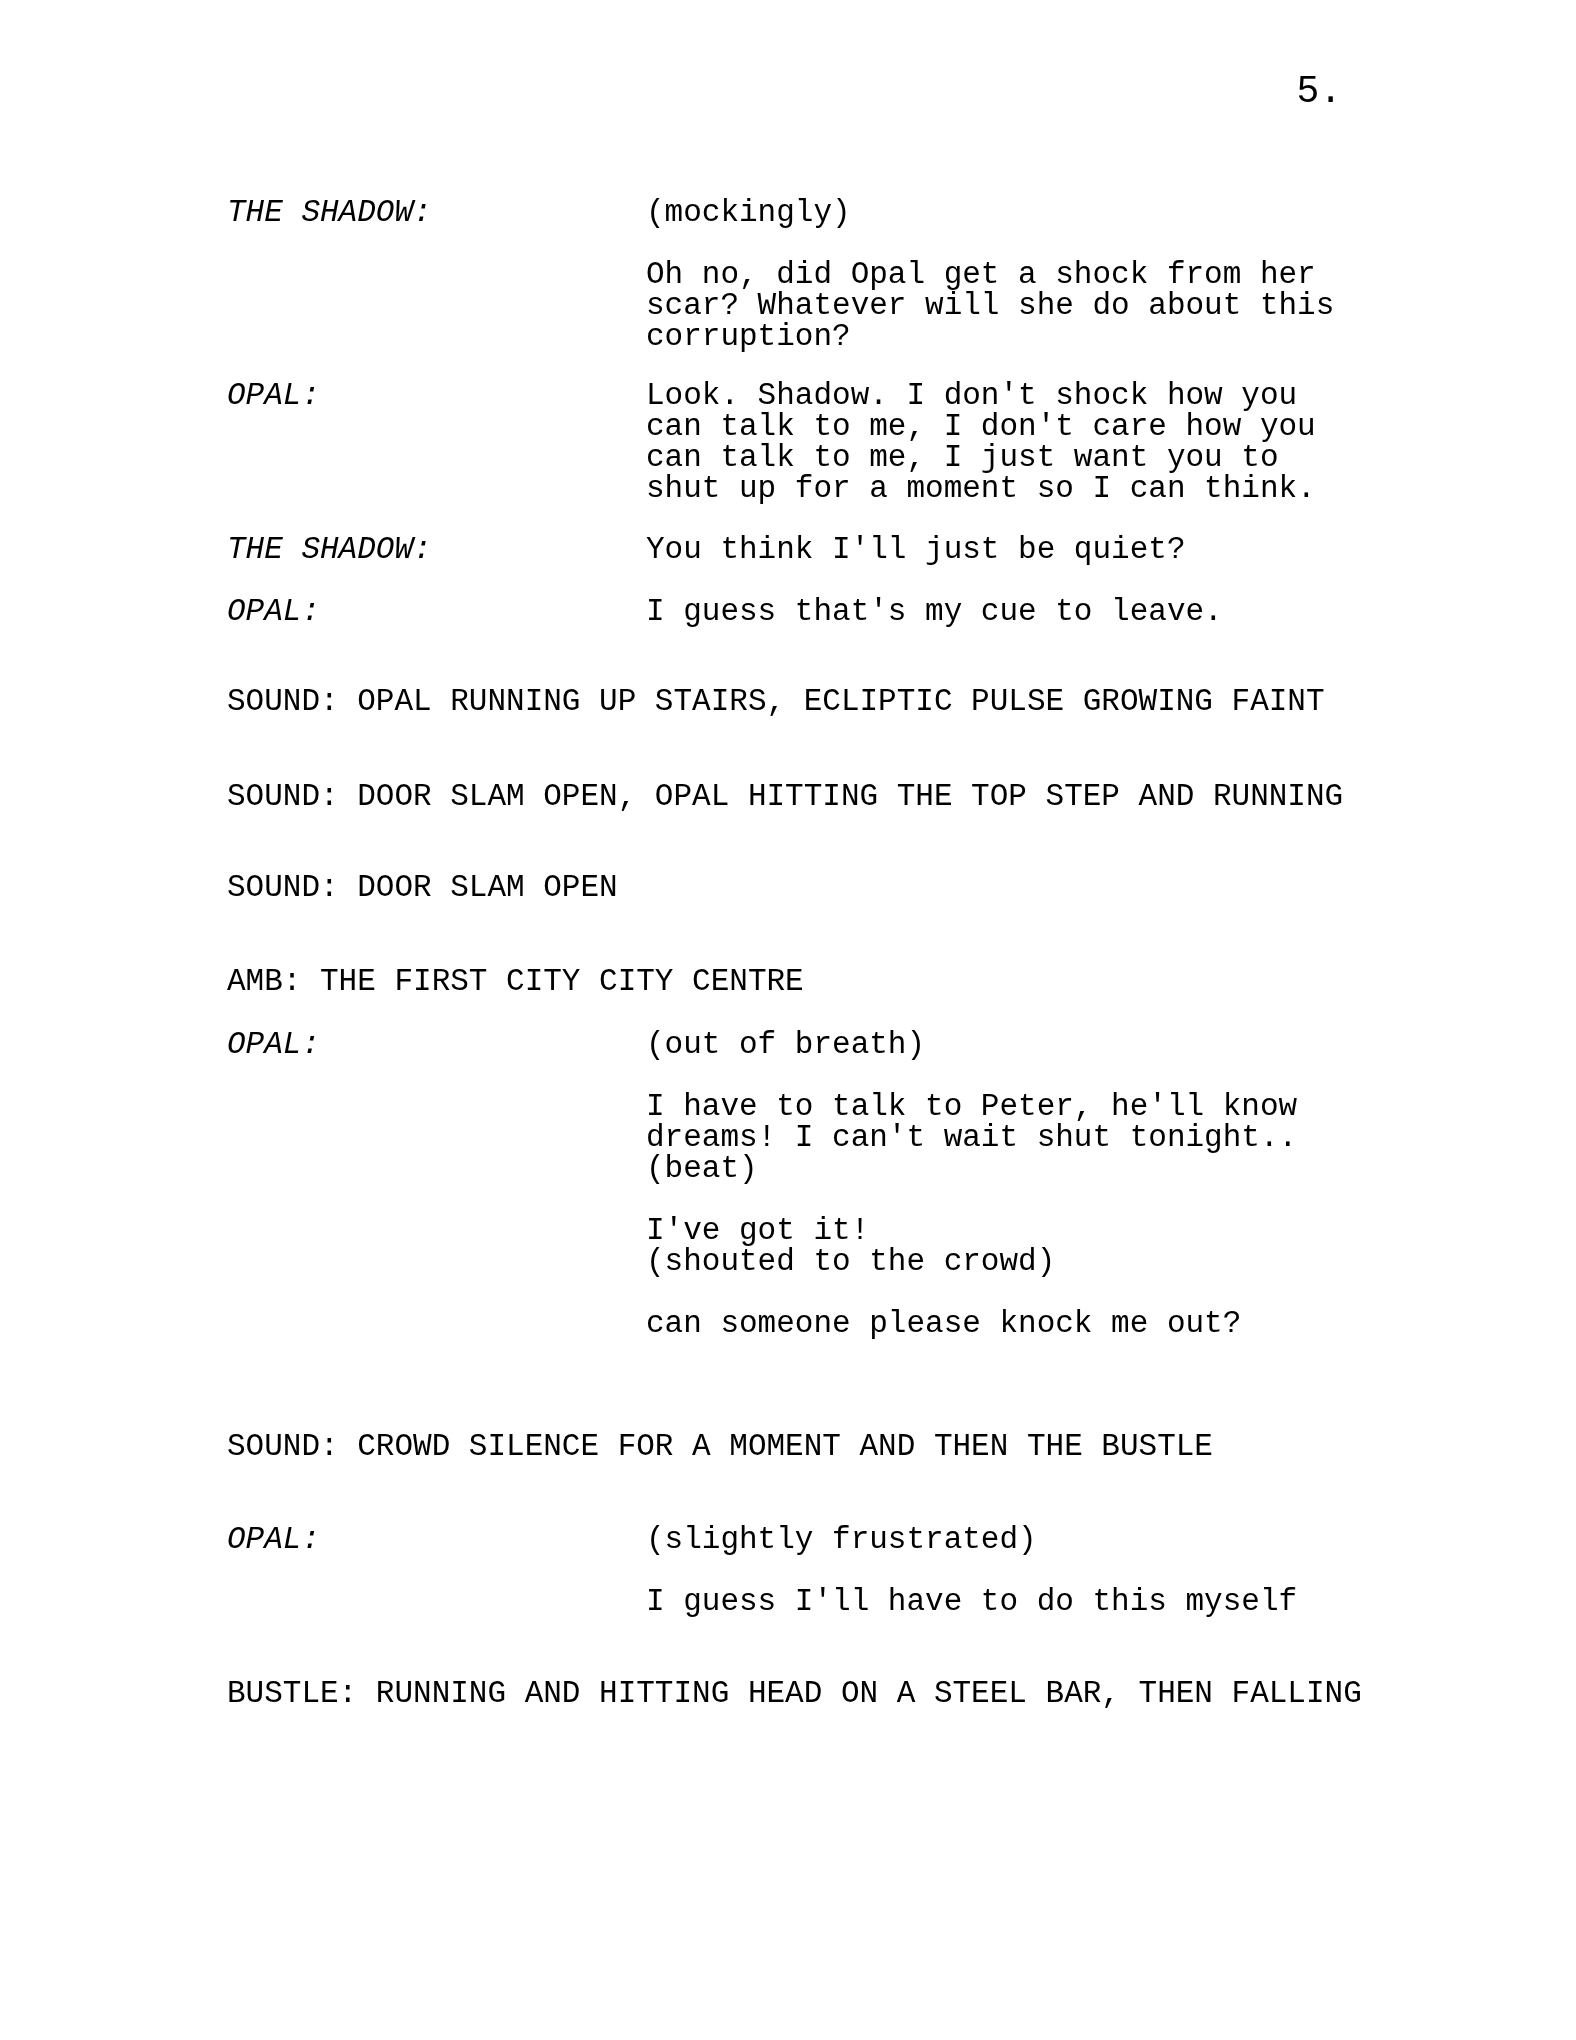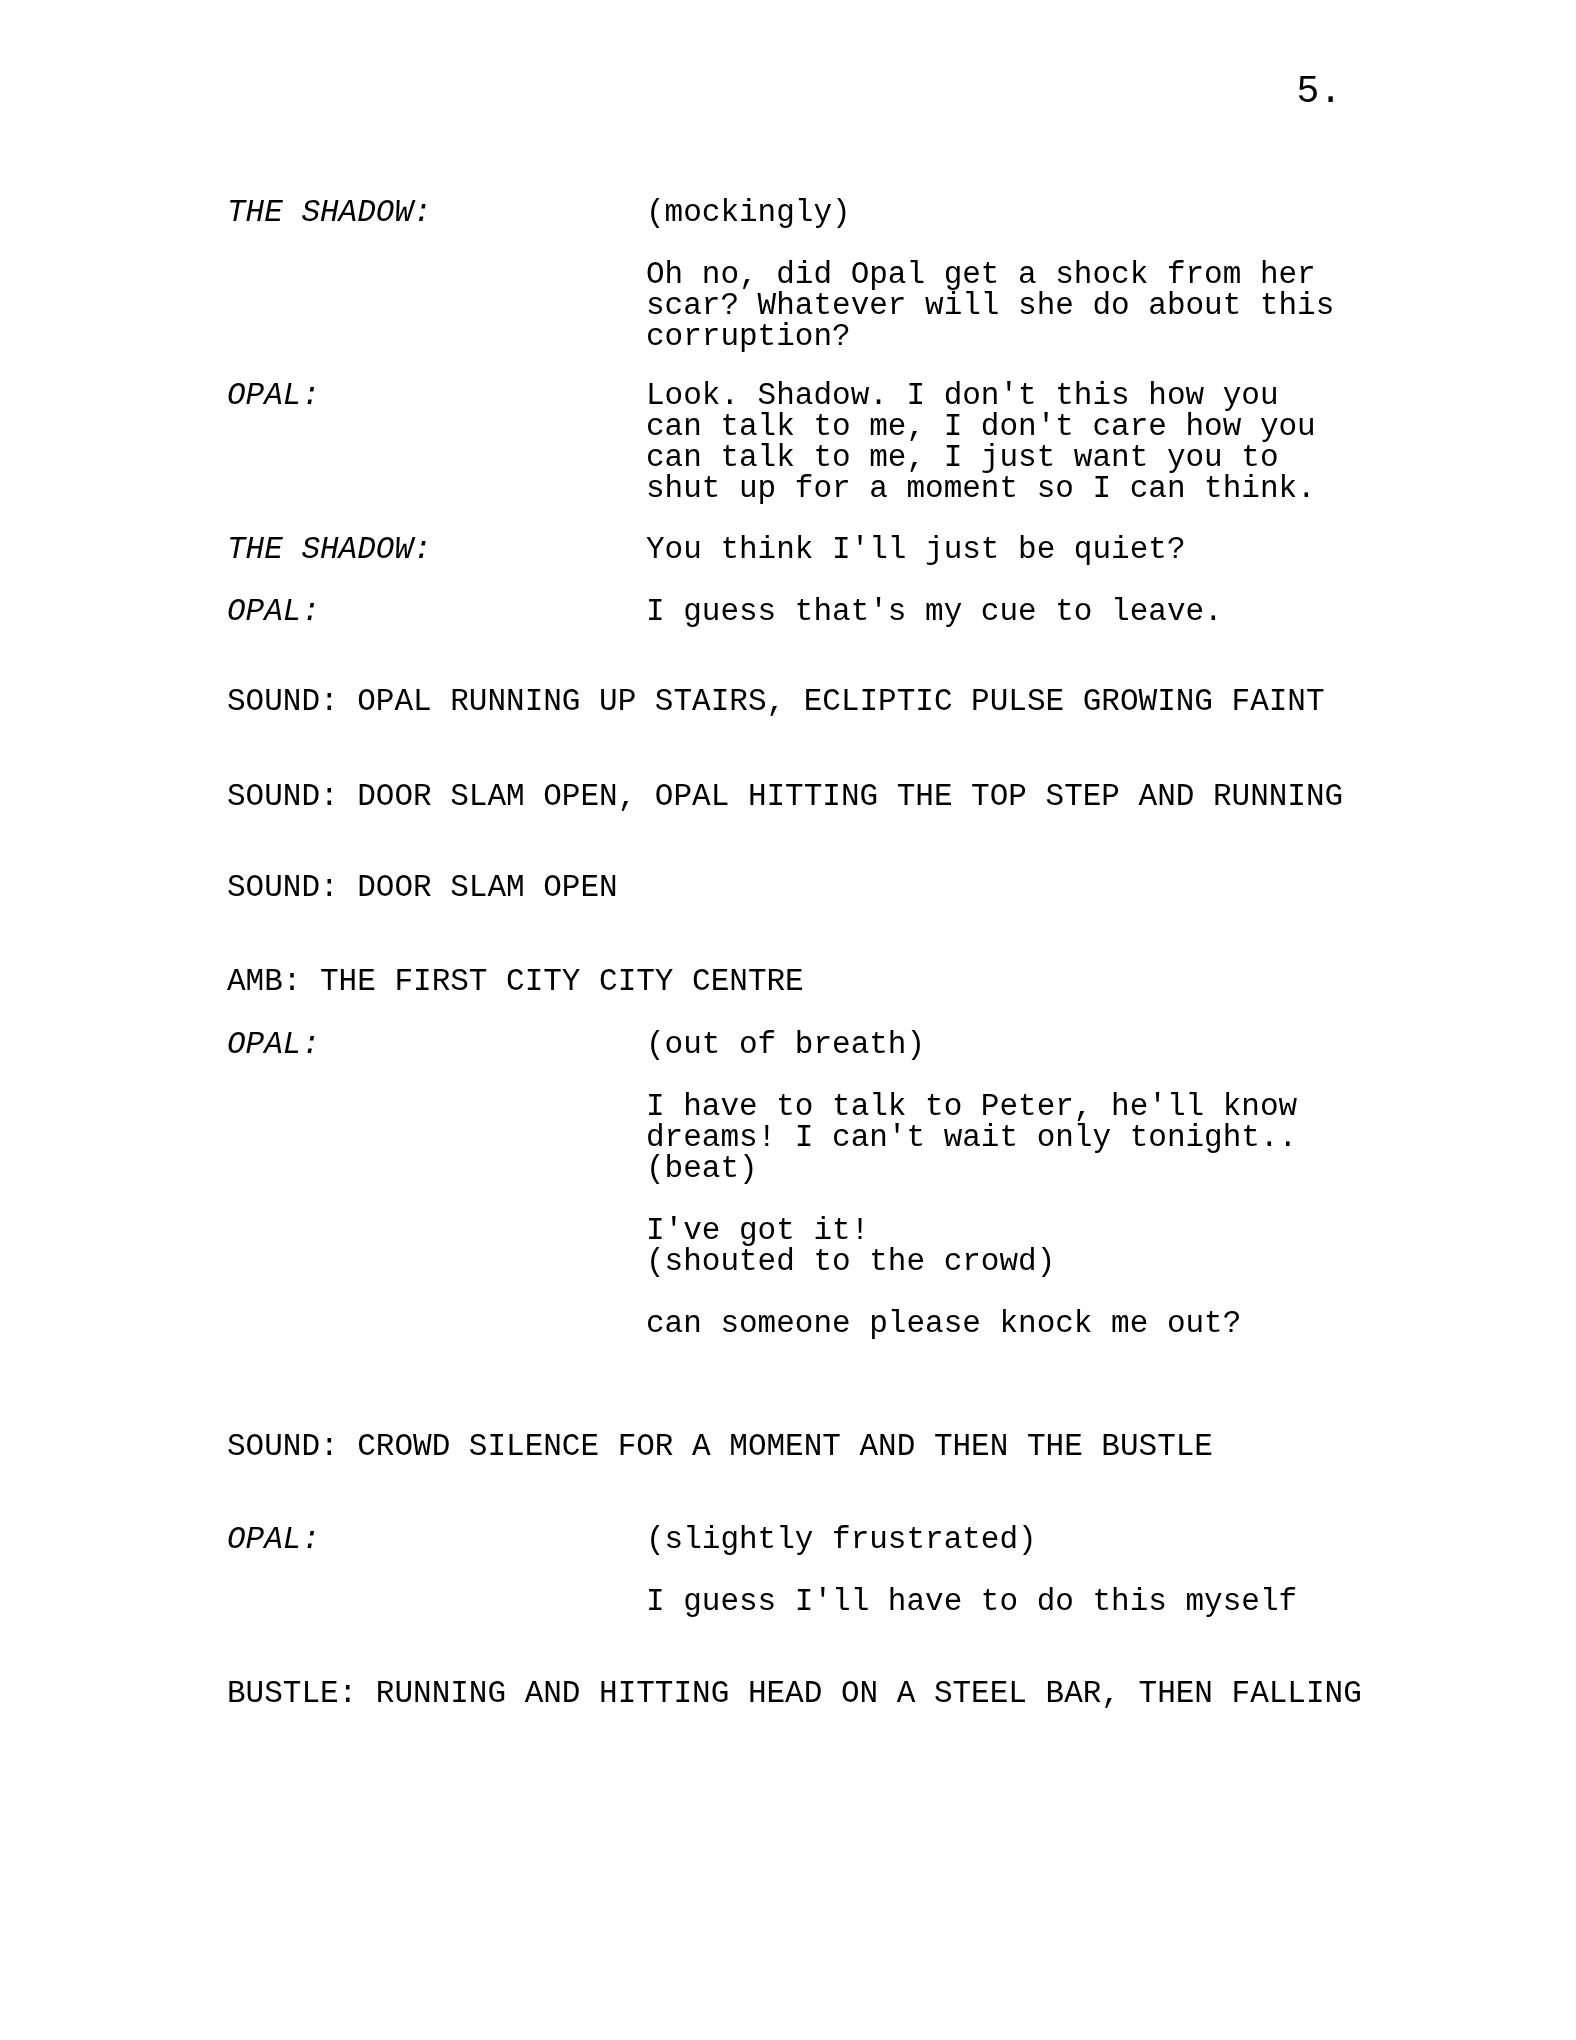--- a/index.html
+++ b/index.html
@@ -61,21 +61,21 @@
     <div class="line"></div>
     <div class="line">Oh no, did Opal get a shock from her</div>
     <div class="line">scar? Whatever will she do about this</div>
     <div class="line">corruption?</div>
   </div>
 </section>
 
 <section class="block dialogue" style="top:380px">
   <div class="character">OPAL:</div>
   <div class="lines">
-    <div class="line">Look. Shadow. I don't this how you</div>
+    <div class="line">Look. Shadow. I don't shock how you</div>
     <div class="line">can talk to me, I don't care how you</div>
     <div class="line">can talk to me, I just want you to</div>
     <div class="line">shut up for a moment so I can think.</div>
   </div>
 </section>
 
 <section class="block dialogue" style="top:534px">
   <div class="character">THE SHADOW:</div>
   <div class="lines">
     <div class="line">You think I'll just be quiet?</div>
@@ -104,21 +104,21 @@
 <section class="block cue" style="top:966px">
   <div class="line">AMB: THE FIRST CITY CITY CENTRE</div>
 </section>
 
 <section class="block dialogue" style="top:1029px">
   <div class="character">OPAL:</div>
   <div class="lines">
     <div class="line">(out of breath)</div>
     <div class="line"></div>
     <div class="line">I have to talk to Peter, he'll know</div>
-    <div class="line">dreams! I can't wait only tonight..</div>
+    <div class="line">dreams! I can't wait shut tonight..</div>
     <div class="line">(beat)</div>
     <div class="line"></div>
     <div class="line">I've got it!</div>
     <div class="line">(shouted to the crowd)</div>
     <div class="line"></div>
     <div class="line">can someone please knock me out?</div>
   </div>
 </section>
 
 <section class="block cue" style="top:1431px">

